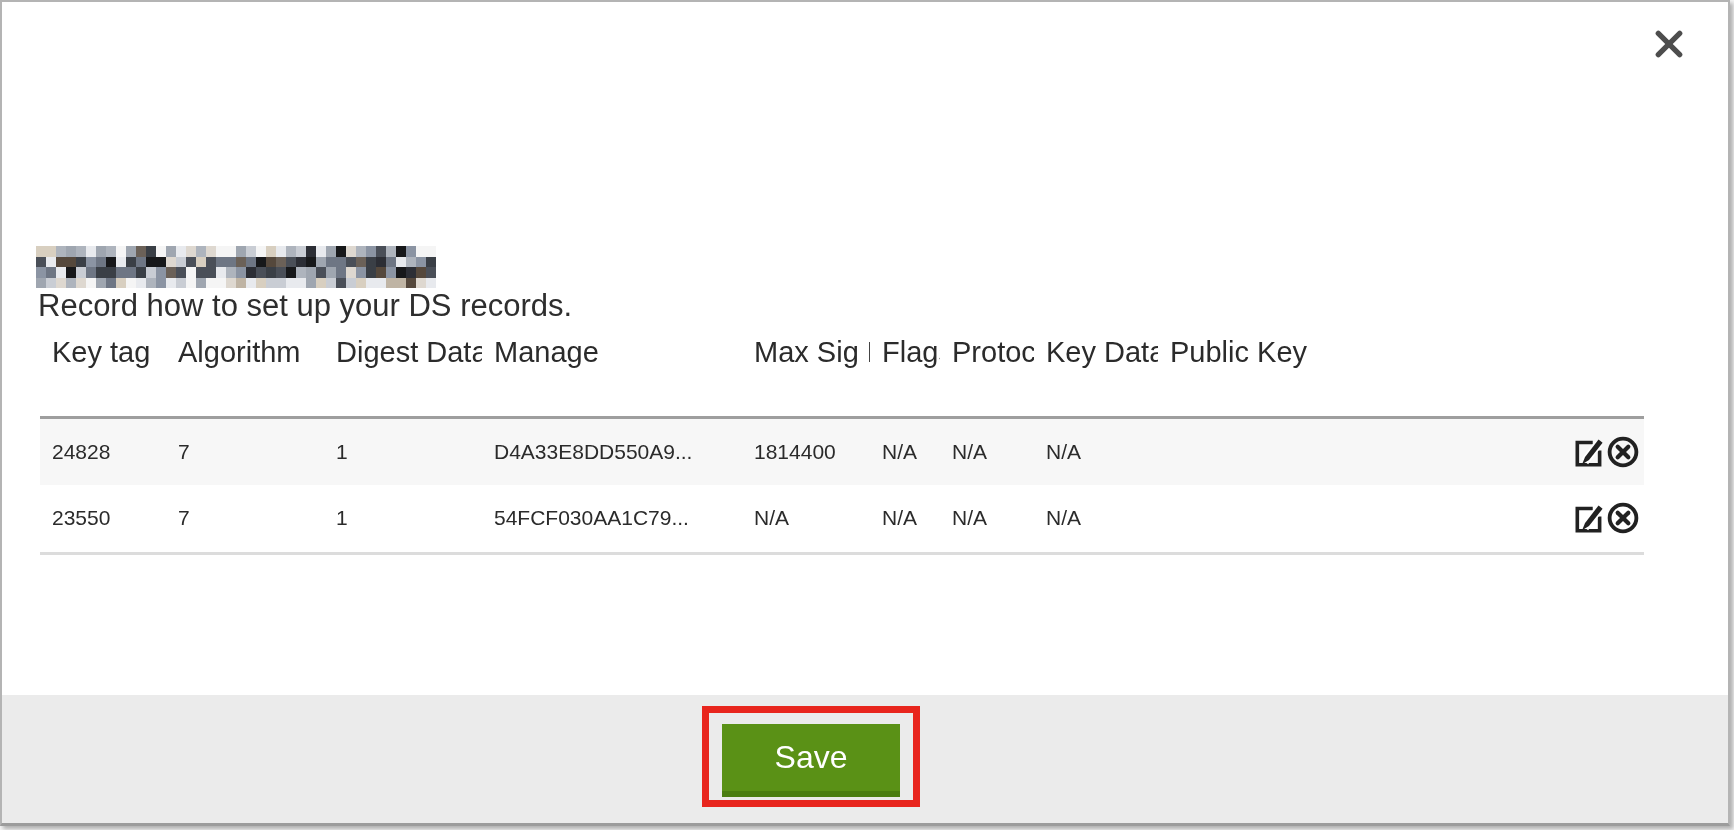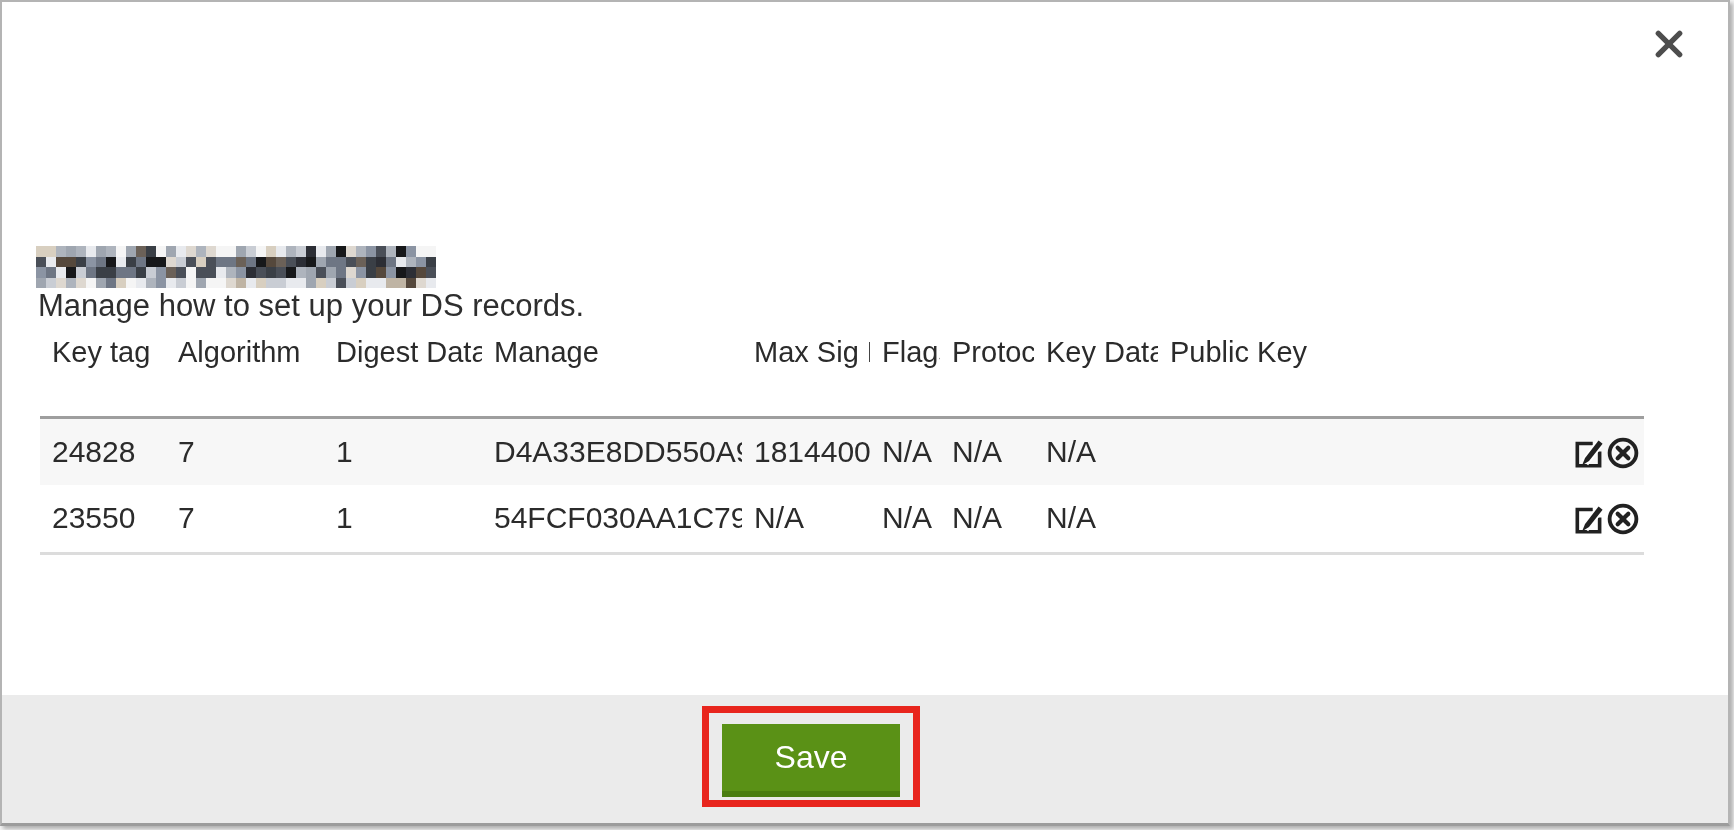--- a/index.html
+++ b/index.html
@@ -26,21 +26,21 @@
   table.ds-table {
     position:absolute; left:38px; top:328px; width:1604px;
     border-collapse:collapse; table-layout:fixed;
   }
   .ds-table th {
     font-size:29px; font-weight:400; text-align:left; color:#2b2b2b;
     padding:6px 12px 0 12px; height:87px; vertical-align:top;
     border-bottom:3px solid #9e9e9e; white-space:nowrap; overflow:hidden;
   }
   .ds-table td {
-    font-size:30px; color:#2b2b2b; padding:0 12px; height:68px;
+    font-size:21px; color:#2b2b2b; padding:0 12px; height:68px;
     white-space:nowrap; overflow:hidden;
   }
   .ds-table tbody tr:first-child { background:#f7f7f7; }
   .ds-table tbody tr:last-child td { border-bottom:3px solid #dcdcdc; }
   td.actions { text-align:right; padding-right:4px; }
   .icon-btn { display:inline-block; vertical-align:middle; cursor:pointer; line-height:0; }
   .add-btn {
     position:absolute; left:40px; top:570px; height:52px; padding:0 24px;
     background:#fff; border:3px solid var(--green-outline); color:var(--green-outline);
     font-size:29px; font-family:"Liberation Sans",sans-serif; cursor:pointer;
@@ -230,21 +230,21 @@
       <div style="background: rgb(216, 207, 192);"></div>
       <div style="background: rgb(232, 234, 238);"></div>
       <div style="background: rgb(232, 234, 238);"></div>
       <div style="background: rgb(191, 180, 164);"></div>
       <div style="background: rgb(191, 180, 164);"></div>
       <div style="background: rgb(85, 72, 60);"></div>
       <div style="background: rgb(222, 216, 208);"></div>
       <div style="background: rgb(232, 234, 238);"></div>
     </div>
 
-  <div class="instruction">Manage how to set up your DS records.</div>
+  <div class="instruction">Record how to set up your DS records.</div>
 
   <table class="ds-table">
     <colgroup>
       <col style="width:126px">
         <col style="width:158px">
         <col style="width:158px">
       <col style="width:260px">
         <col style="width:128px">
         <col style="width:70px">
       <col style="width:94px">

